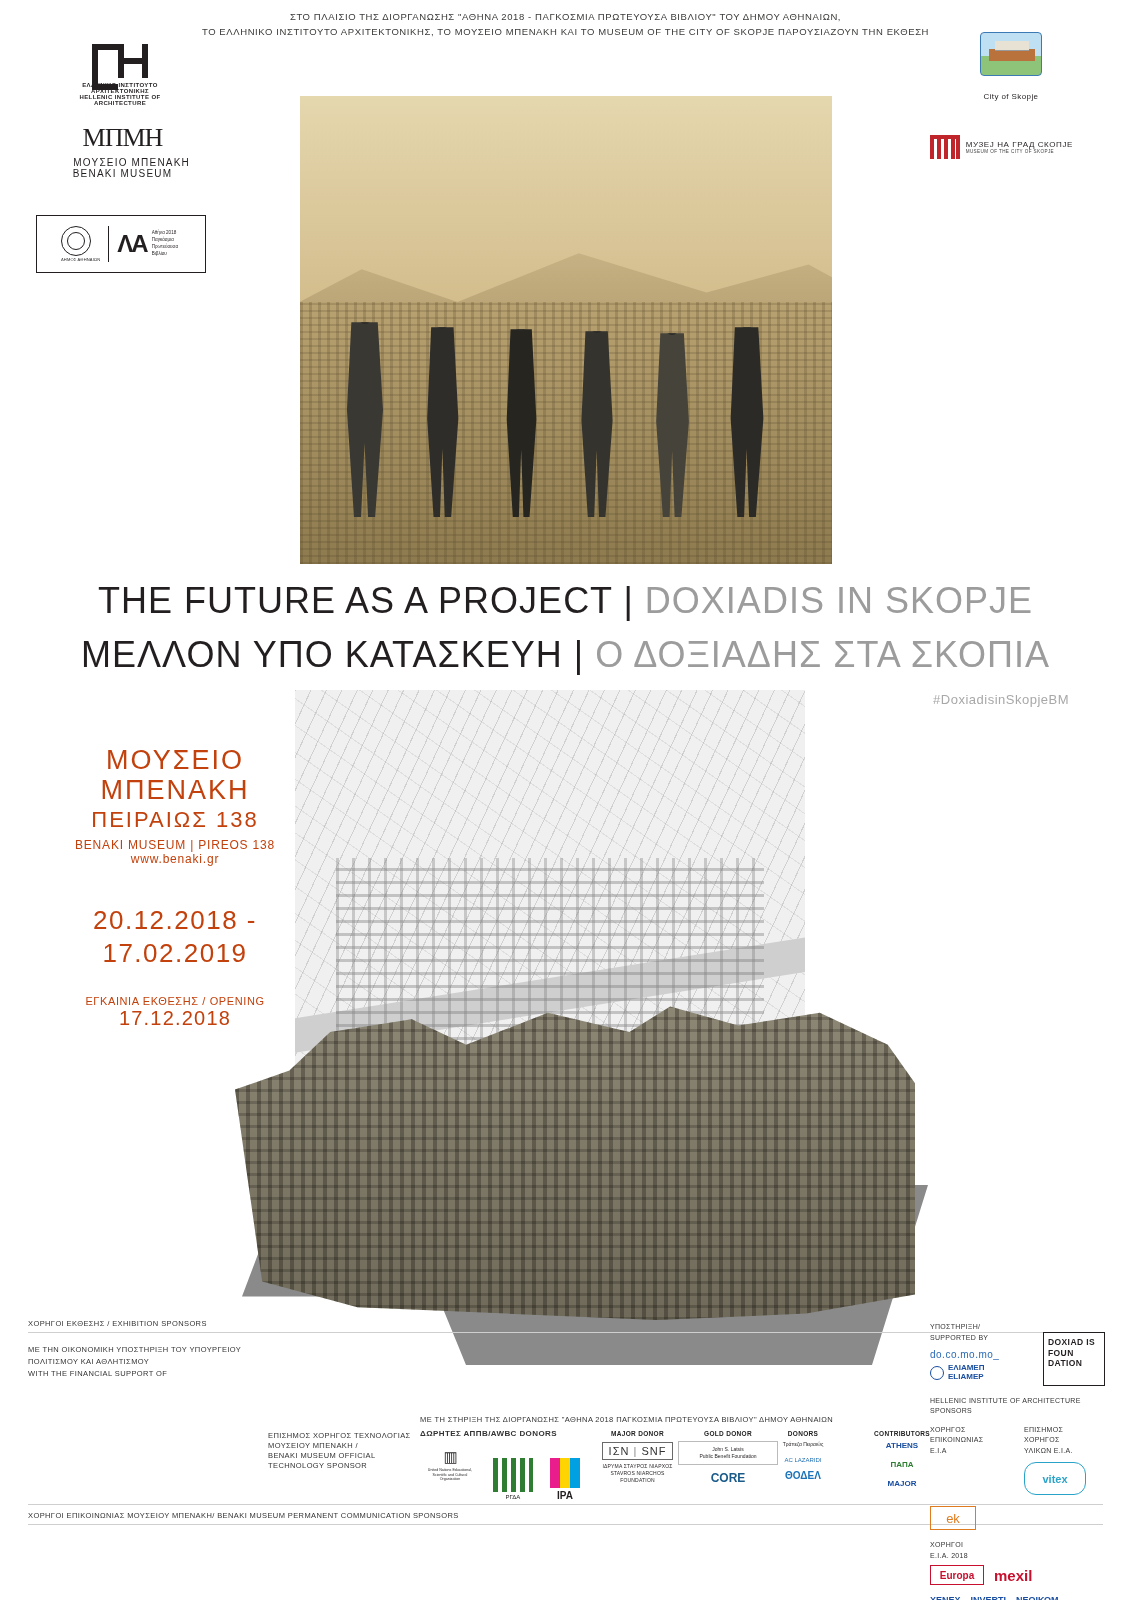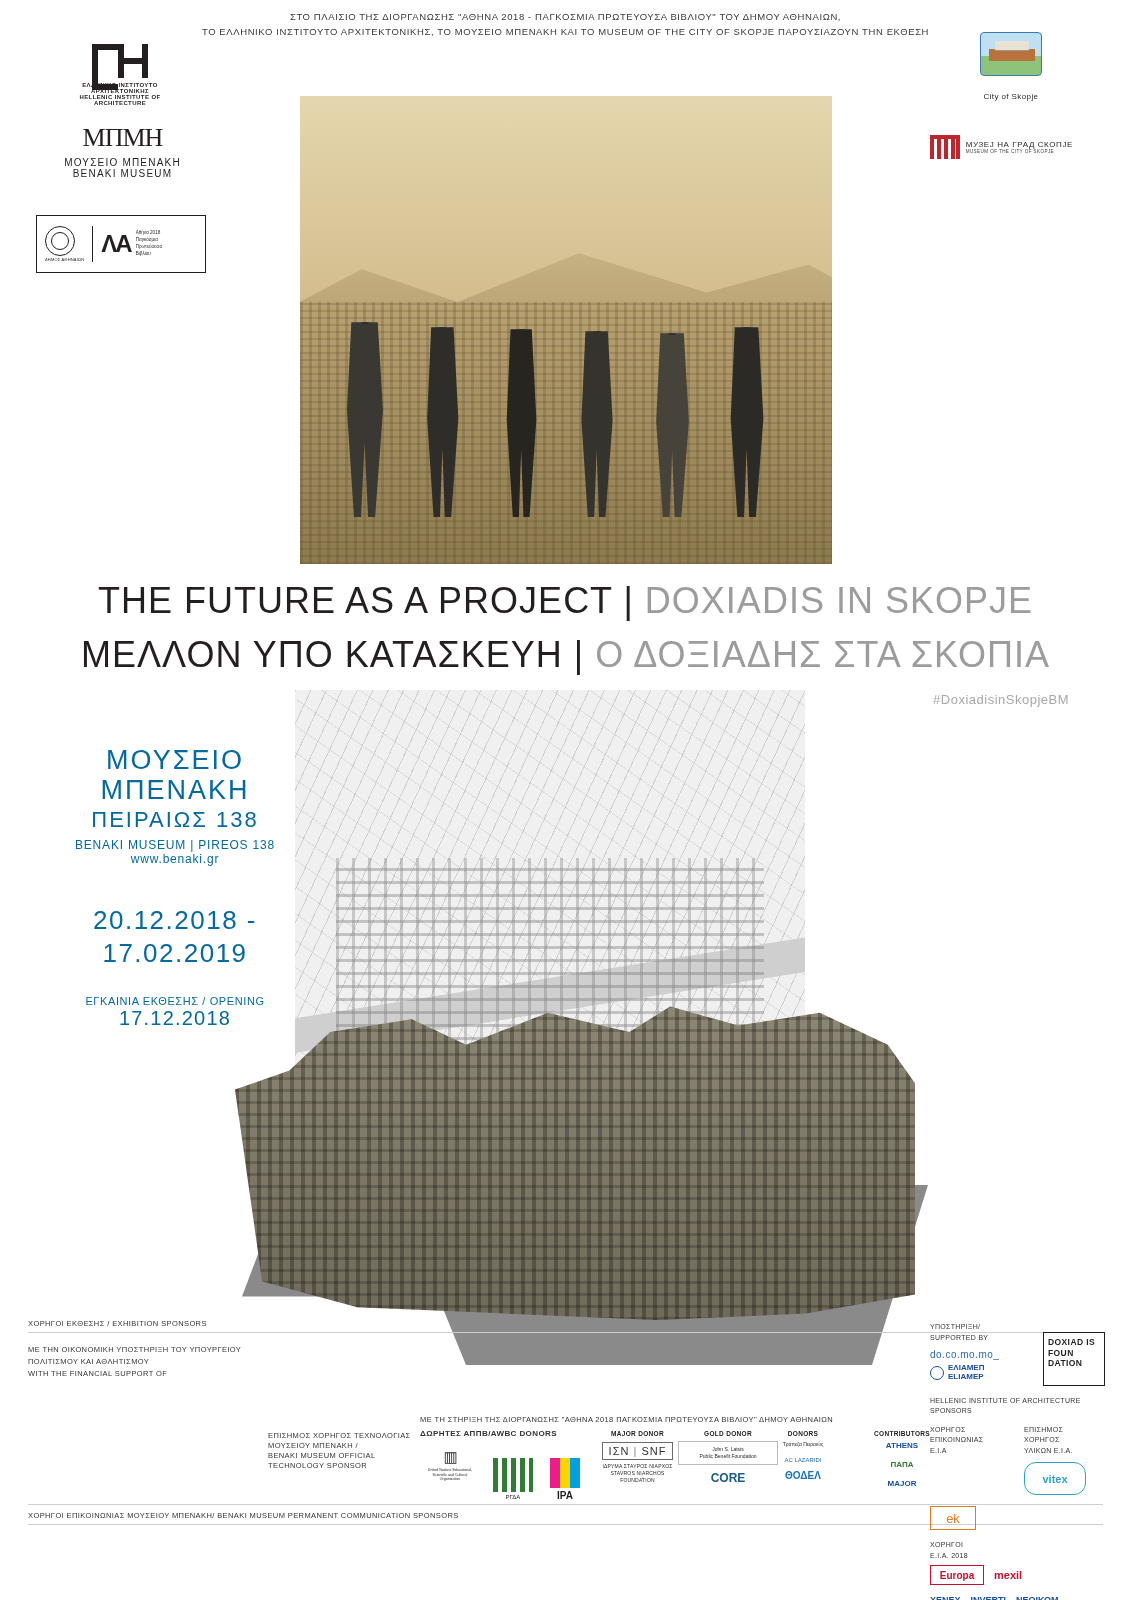--- a/index.html
+++ b/index.html
@@ -46,27 +46,27 @@
   .logo-eia .l1 { font-size:6px; letter-spacing:0.4px; font-weight:700; }
   .logo-eia .l2 { font-size:6px; letter-spacing:0.4px; font-weight:700; }
 
   .logo-benaki {
     position:absolute; left:55px; top:125px; width:135px; text-align:center;
   }
   .logo-benaki .mark {
     font-size:26px; font-family:"Liberation Serif", serif; letter-spacing:-1px;
     line-height:1; color:#231f20;
   }
-  .logo-benaki .t1 { font-size:10px; letter-spacing:1.2px; margin-top:6px; }
+  .logo-benaki .t1 { font-size:10px; letter-spacing:1.2px; margin-top:6px;text-align:right; }
   .logo-benaki .t2 { font-size:10px; letter-spacing:1.2px; }
 
   .logo-box-athens {
     position:absolute; left:36px; top:215px; width:170px; height:58px;
     border:1px solid #231f20; display:flex; align-items:center; gap:8px;
-    padding:0 8px;
+    padding:0 24px;
   }
   .seal { width:30px; height:30px; border-radius:50%; border:1.5px solid #231f20; position:relative; flex:none;}
   .seal:after{content:"";position:absolute;inset:5px;border:1px solid #231f20;border-radius:50%;}
   .seal-cap { font-size:4px; text-align:center; margin-top:1px; letter-spacing:.2px;}
   .vr { width:1px; height:36px; background:#231f20; }
   .athens-book { display:flex; align-items:center; gap:5px; }
   .athens-book .glyph { font-size:24px; font-weight:700; letter-spacing:-2px; }
   .athens-book .txt { font-size:4.6px; line-height:1.5; }
 
   
@@ -156,21 +156,21 @@
       repeating-linear-gradient(0deg, rgba(120,120,120,.45) 0 3px, rgba(0,0,0,0) 3px 13px),
       repeating-linear-gradient(90deg, rgba(120,120,120,.40) 0 3px, rgba(0,0,0,0) 3px 16px);
     opacity:.85;
   }
   .map .river{
     position:absolute; left:-5%; top:48%; width:110%; height:34px;
     background:#cfcfcf; transform:rotate(-9deg);
   }
 
   
-  .info { position:absolute; left:60px; top:745px; width:230px; text-align:center; color:#0369a1; }
+  .info { position:absolute; left:60px; top:745px; width:230px; text-align:center; color:#c2410c; }
   .museum-1 { font-size:27px; letter-spacing:2px; line-height:1.12; }
   .museum-2 { font-size:22px; letter-spacing:2px; margin-top:2px; }
   .museum-3 { font-size:12px; letter-spacing:.8px; margin-top:5px; }
   .museum-4 { font-size:12px; letter-spacing:.8px; }
   .dates { font-size:26px; letter-spacing:1.5px; line-height:1.25; margin-top:38px; }
   .opening-label { font-size:11px; letter-spacing:.6px; margin-top:26px; }
   .opening-date { font-size:20px; letter-spacing:1.2px; }
 
   
   .building {
@@ -219,21 +219,21 @@
   .right-col { position:absolute; right:26px; top:1322px; width:175px; text-align:left;}
   .rc-t{font-size:7px;letter-spacing:.3px;line-height:1.5;color:#333;}
   .docomomo{font-size:10px;color:#2b6bb5;letter-spacing:.5px;margin-top:6px;}
   .eliamep{display:flex;align-items:center;gap:4px;margin-top:4px;}
   .eliamep .globe{width:14px;height:14px;border-radius:50%;border:1.5px solid #1a4ea0;}
   .eliamep .t{font-size:8px;font-weight:700;color:#1a4ea0;line-height:1.1;}
   .doxiad{position:absolute;right:26px;top:1332px;width:62px;height:54px;border:1px solid #231f20;padding:4px;font-size:8.5px;font-weight:700;line-height:1.25;letter-spacing:.4px;}
   .ek-chip{display:inline-flex;align-items:center;justify-content:center;width:46px;height:24px;border:1px solid #e07b1f;color:#e07b1f;font-size:13px;font-weight:400;margin-top:44px;}
   .vitex-chip{display:inline-flex;align-items:center;justify-content:center;width:62px;height:33px;border:1px solid #2aa3c9;border-radius:12px;color:#2aa3c9;font-size:11px;font-weight:700;}
   .europa-chip{display:inline-flex;align-items:center;justify-content:center;width:54px;height:20px;border:1px solid #c8102e;color:#c8102e;font-size:10px;font-weight:700;}
-  .mexil-chip{font-size:11px;font-weight:700;color:#c8102e;}
+  .mexil-chip{font-size:15px;font-weight:700;color:#c8102e;}
 </style>
 </head>
 <body>
 
 <div class="poster">
 
   <div class="header-text">
     <div class="gr">ΣΤΟ ΠΛΑΙΣΙΟ ΤΗΣ ΔΙΟΡΓΑΝΩΣΗΣ "ΑΘΗΝΑ 2018 - ΠΑΓΚΟΣΜΙΑ ΠΡΩΤΕΥΟΥΣΑ ΒΙΒΛΙΟΥ" ΤΟΥ ΔΗΜΟΥ ΑΘΗΝΑΙΩΝ,</div>
     <div class="gr">ΤΟ ΕΛΛΗΝΙΚΟ ΙΝΣΤΙΤΟΥΤΟ ΑΡΧΙΤΕΚΤΟΝΙΚΗΣ, ΤΟ ΜΟΥΣΕΙΟ ΜΠΕΝΑΚΗ ΚΑΙ ΤΟ MUSEUM OF THE CITY OF SKOPJE ΠΑΡΟΥΣΙΑΖΟΥΝ ΤΗΝ ΕΚΘΕΣΗ</div>
     <div class="hspace"></div>

